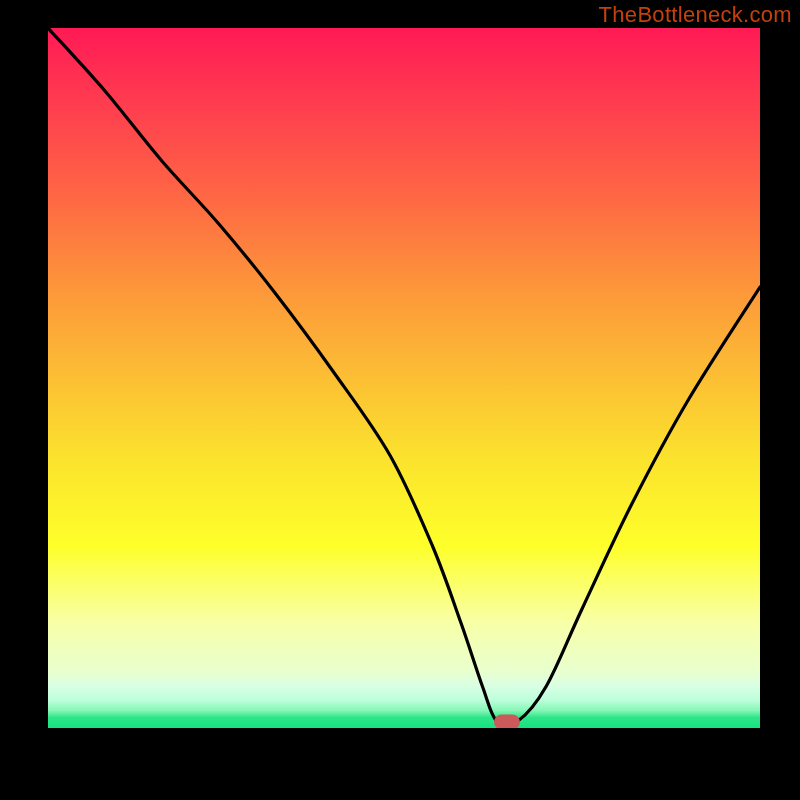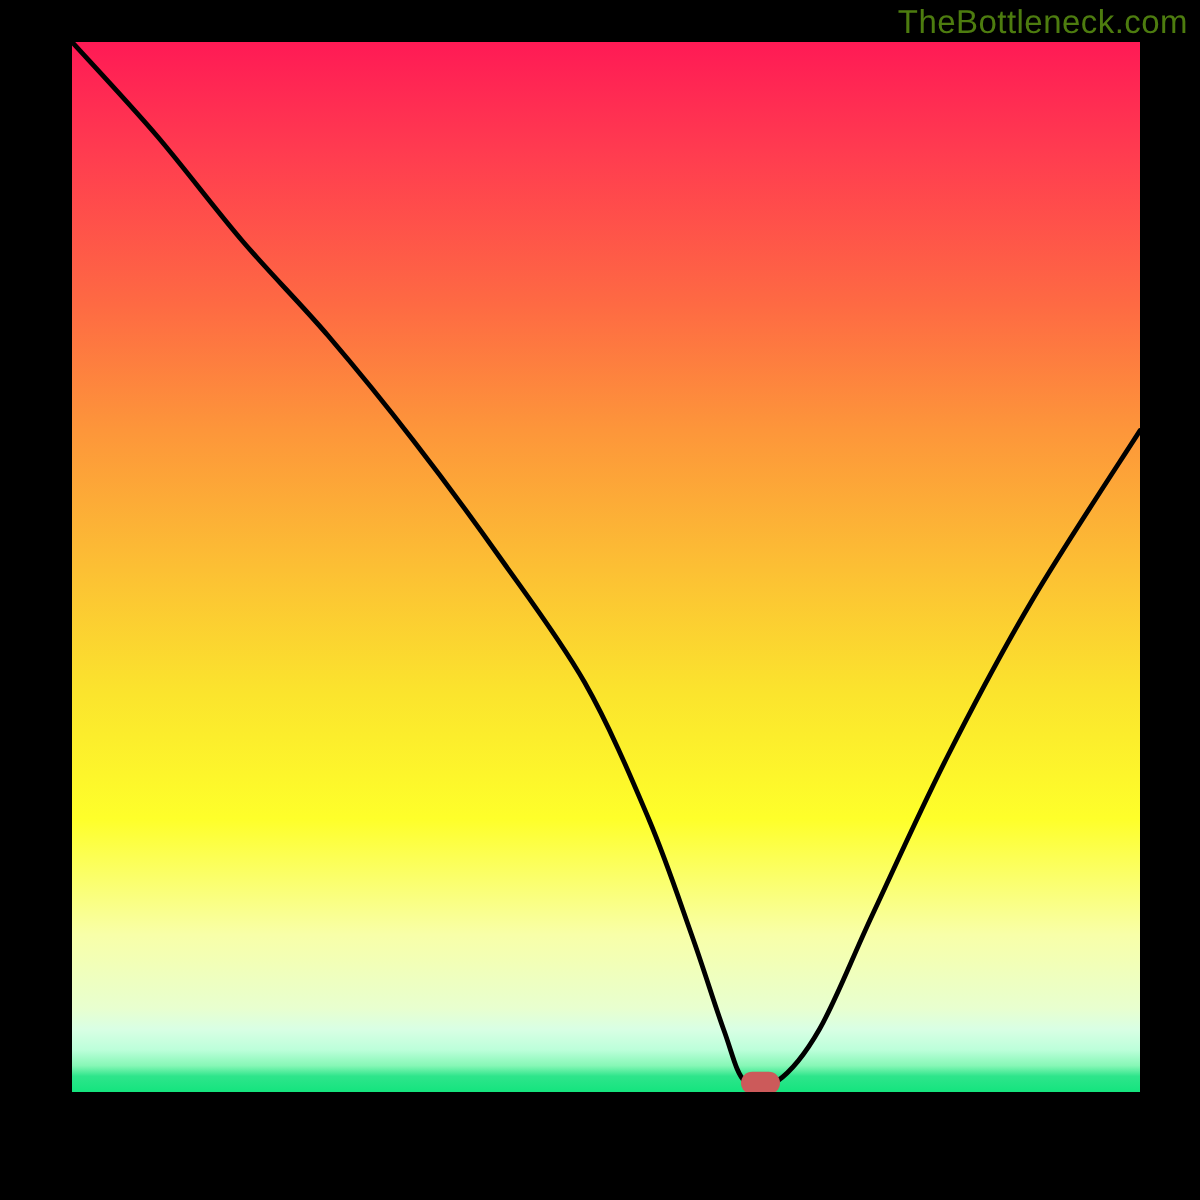--- a/index.html
+++ b/index.html
@@ -9,21 +9,21 @@
     height: 800px;
     background: #000;
     font-family: Arial, Helvetica, sans-serif;
     position: relative;
     overflow: hidden;
   }
   .watermark {
     position: absolute;
     top: 2px;
     right: 8px;
-    color: #4d7c0f;
+    color: #c2410c;
     font-size: 22px;
     font-weight: 500;
     letter-spacing: 0.3px;
     z-index: 20;
     user-select: none;
   }
   .plot-area {
     position: absolute;
     left: 48px;
     top: 28px;

